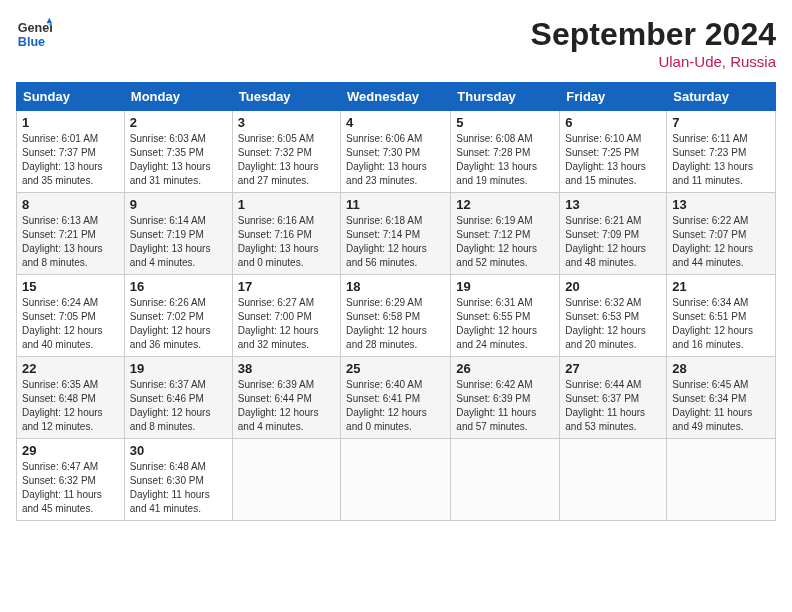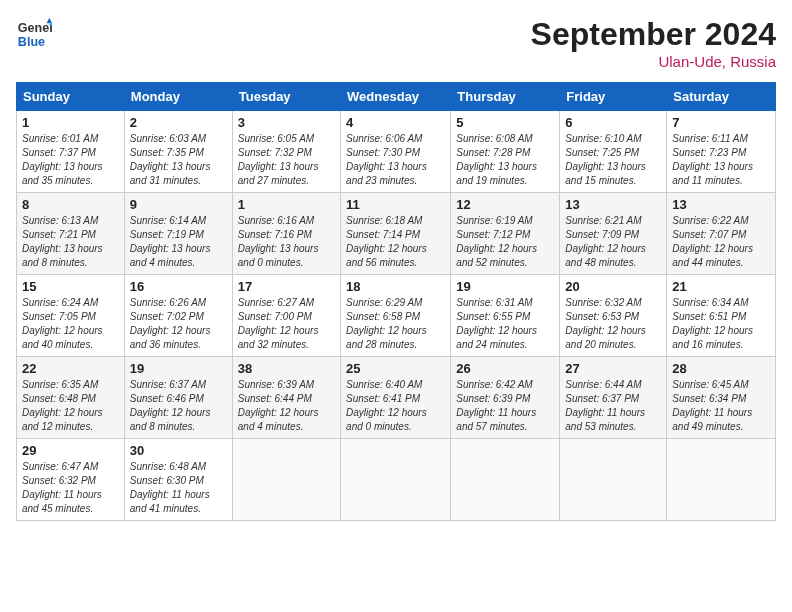--- a/index.html
+++ b/index.html
@@ -64,21 +64,20 @@
       font-size: 13px;
       font-weight: bold;
       color: #222;
       display: block;
       margin-bottom: 2px;
     }
     .day-info {
       font-size: 10px;
       color: #333;
       line-height: 1.4;
-      font-style: italic;
     }
     .empty-cell {
       background: #f9f9f9 !important;
     }
     td.empty-cell {
       background: #fafafa !important;
     }
   </style>
 </head>
 <body>

